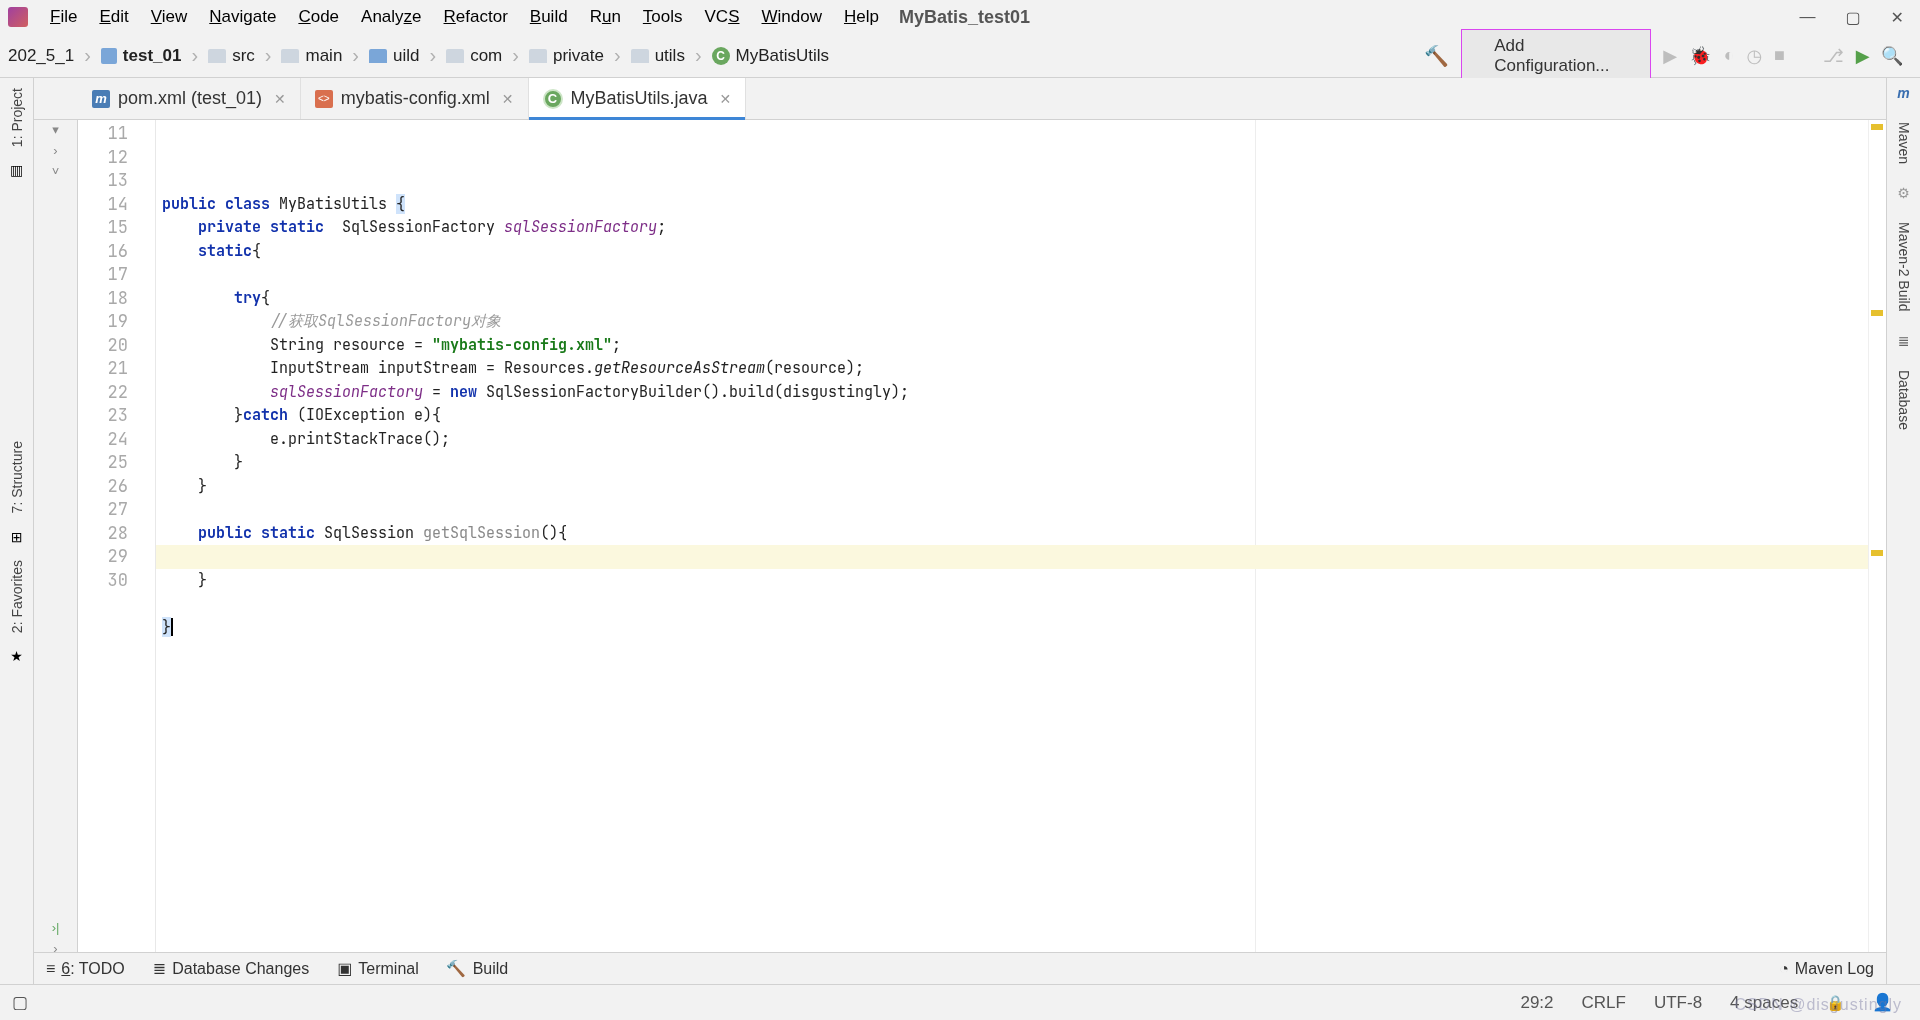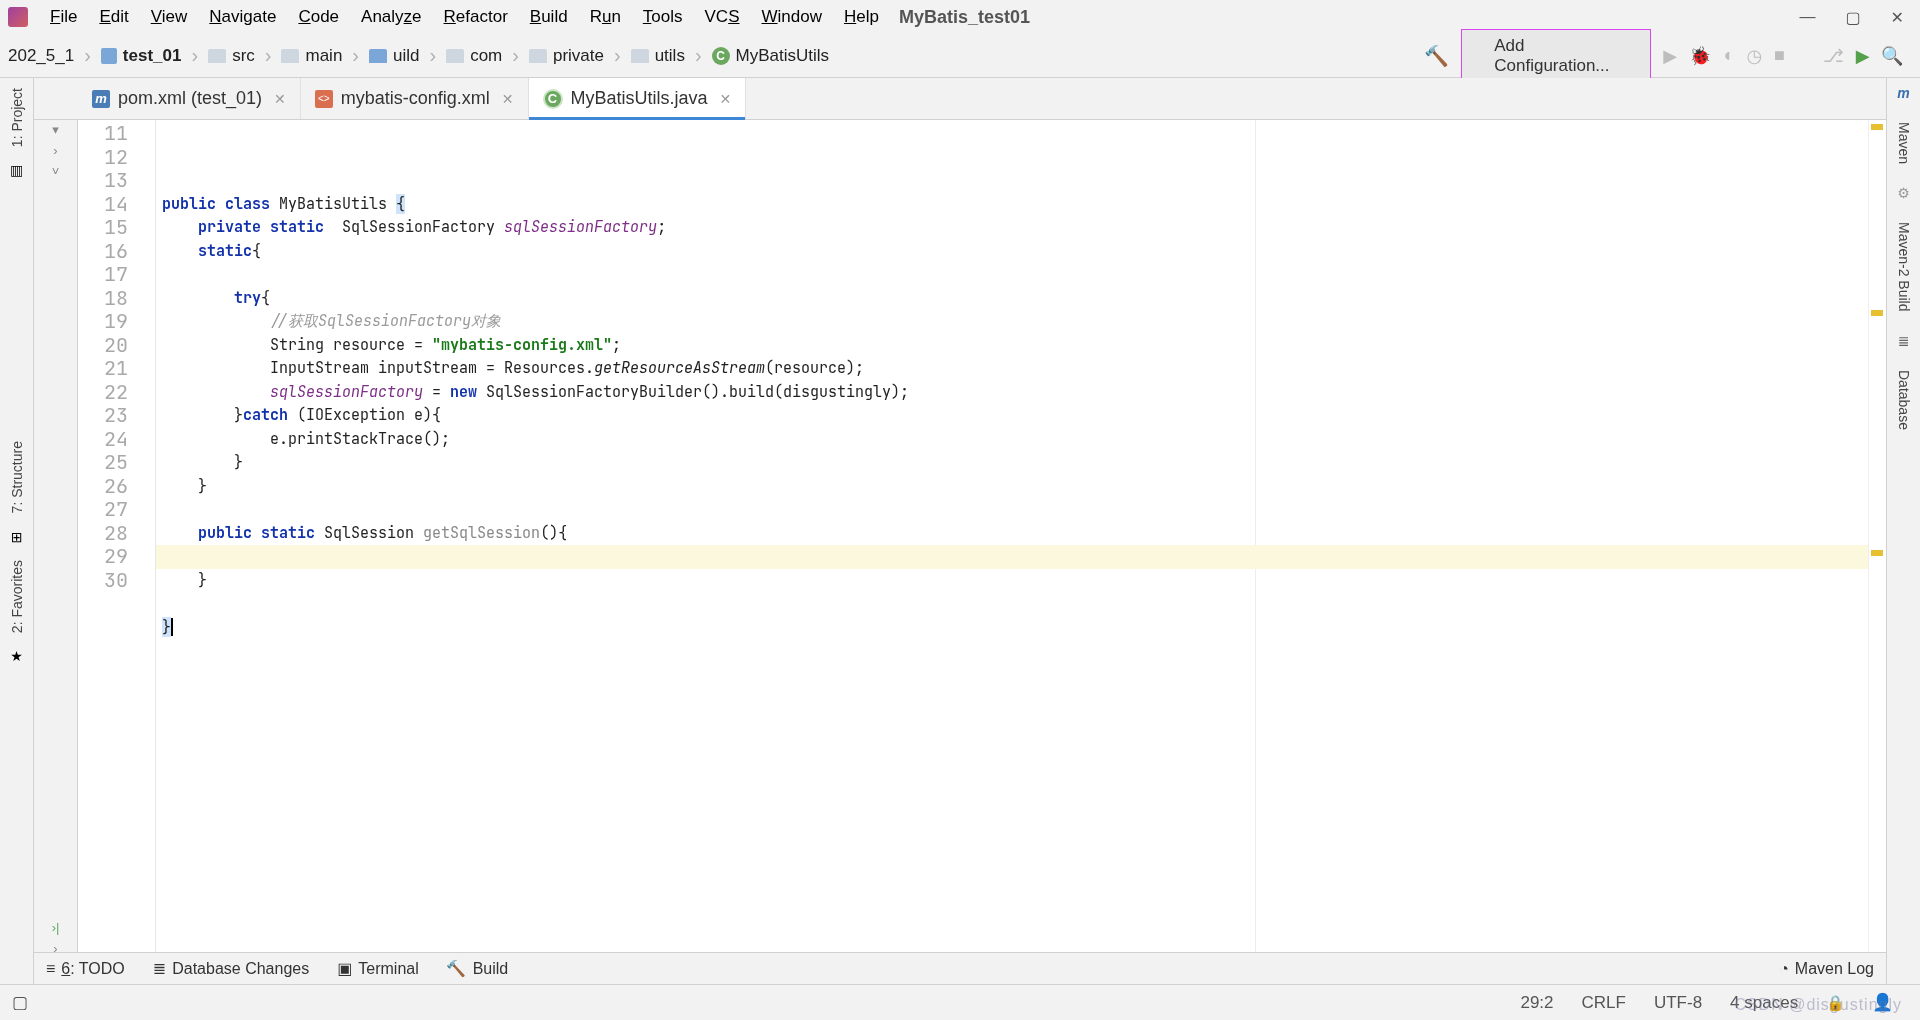--- a/index.html
+++ b/index.html
@@ -45,21 +45,21 @@
 .tab.active { background:#fff; }
 .tab.active::after { content:""; position:absolute; left:0; right:0; bottom:-1px; height:3px; background:#3e86d6; }
 .tab .close { color:#999; font-size:14px; margin-left:4px;}
 .tab-icon-m { width:18px; height:18px; background:#4a7db5; color:#fff; font-style:italic; font-weight:bold; font-size:13px; border-radius:2px; display:inline-flex; align-items:center; justify-content:center;}
 .tab-icon-xml { width:18px; height:18px; background:#d96f4e; color:#fff; font-size:10px; border-radius:2px; display:inline-flex; align-items:center; justify-content:center;}
 .tab-icon-c { width:20px; height:20px; border-radius:11px; background:#6aa75f; color:#fff; font-size:13px; display:inline-flex; align-items:center; justify-content:center; font-weight:bold; border:2px solid #cde5c7;}
 
 
 .editor-wrap { flex:1; display:flex; overflow:hidden; position:relative;}
 .left-tool-col { width:44px; background:#f2f2f2; border-right:1px solid #d1d1d1; display:flex; flex-direction:column; align-items:center; padding-top:2px; gap:6px;}
-.gutter { width:64px; background:#fff; border-right:0; color:#a9a9a9; font-family:"JetBrains Mono","Consolas",monospace; font-size:20px; text-align:right; padding-right:14px; line-height:23.5px; padding-top:2px;}
+.gutter { width:64px; background:#fff; border-right:0; color:#a9a9a9; font-family:"JetBrains Mono","Consolas",monospace; font-size:17px; text-align:right; padding-right:14px; line-height:23.5px; padding-top:2px;}
 .fold-col { width:14px; border-right:1px solid #e8e8e8; position:relative; }
 .code { flex:1; font-family:"JetBrains Mono","Consolas",monospace; font-size:15px; line-height:23.5px; white-space:pre; padding-top:2px; padding-left:6px; position:relative; color:#222;}
 .code .kw { color:#1232ac; font-weight:bold; }
 .code .fld { color:#7d2e87; font-style:italic; }
 .code .str { color:#1a7a1a; font-weight:bold; }
 .code .cmt { color:#9a9a9a; font-style:italic; }
 .code .mth { font-style:italic; color:#222;}
 .caret-line { position:absolute; left:0; right:0; height:23.5px; background:#fbf8de; }
 .caret { display:inline-block; width:2px; height:18px; background:#000; vertical-align:middle; }
 .right-margin { position:absolute; top:0; bottom:0; width:1px; background:#ededed; left:1099px; }

